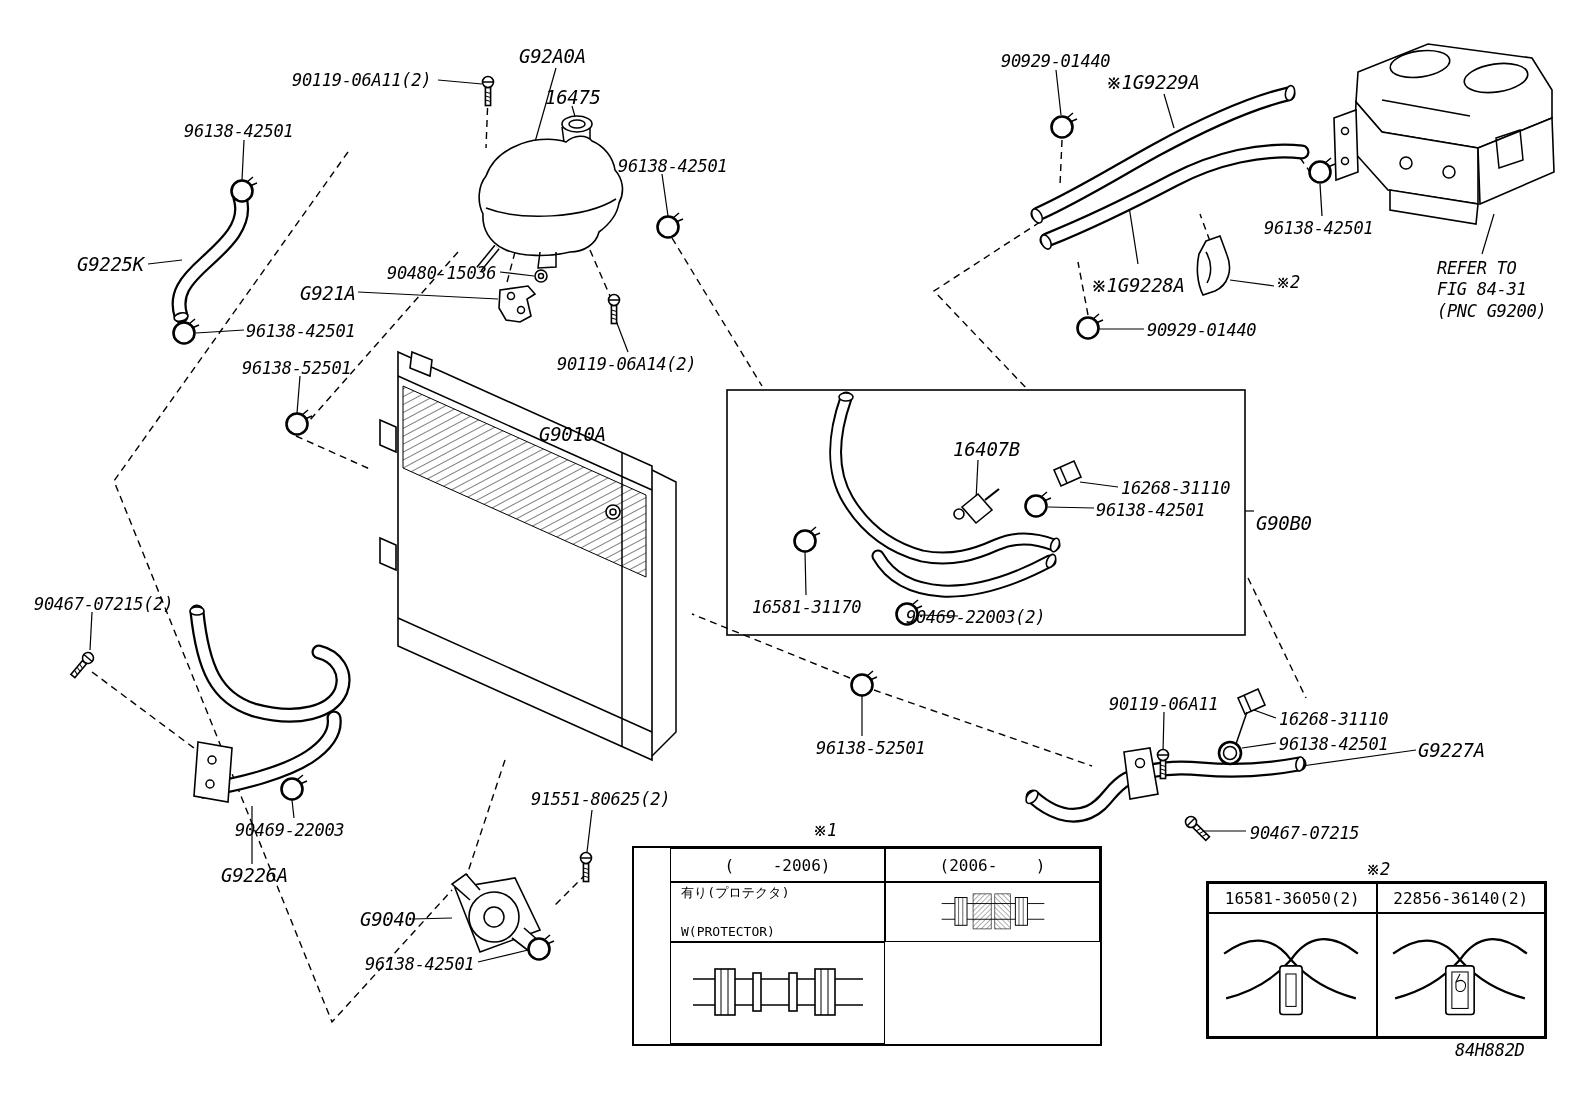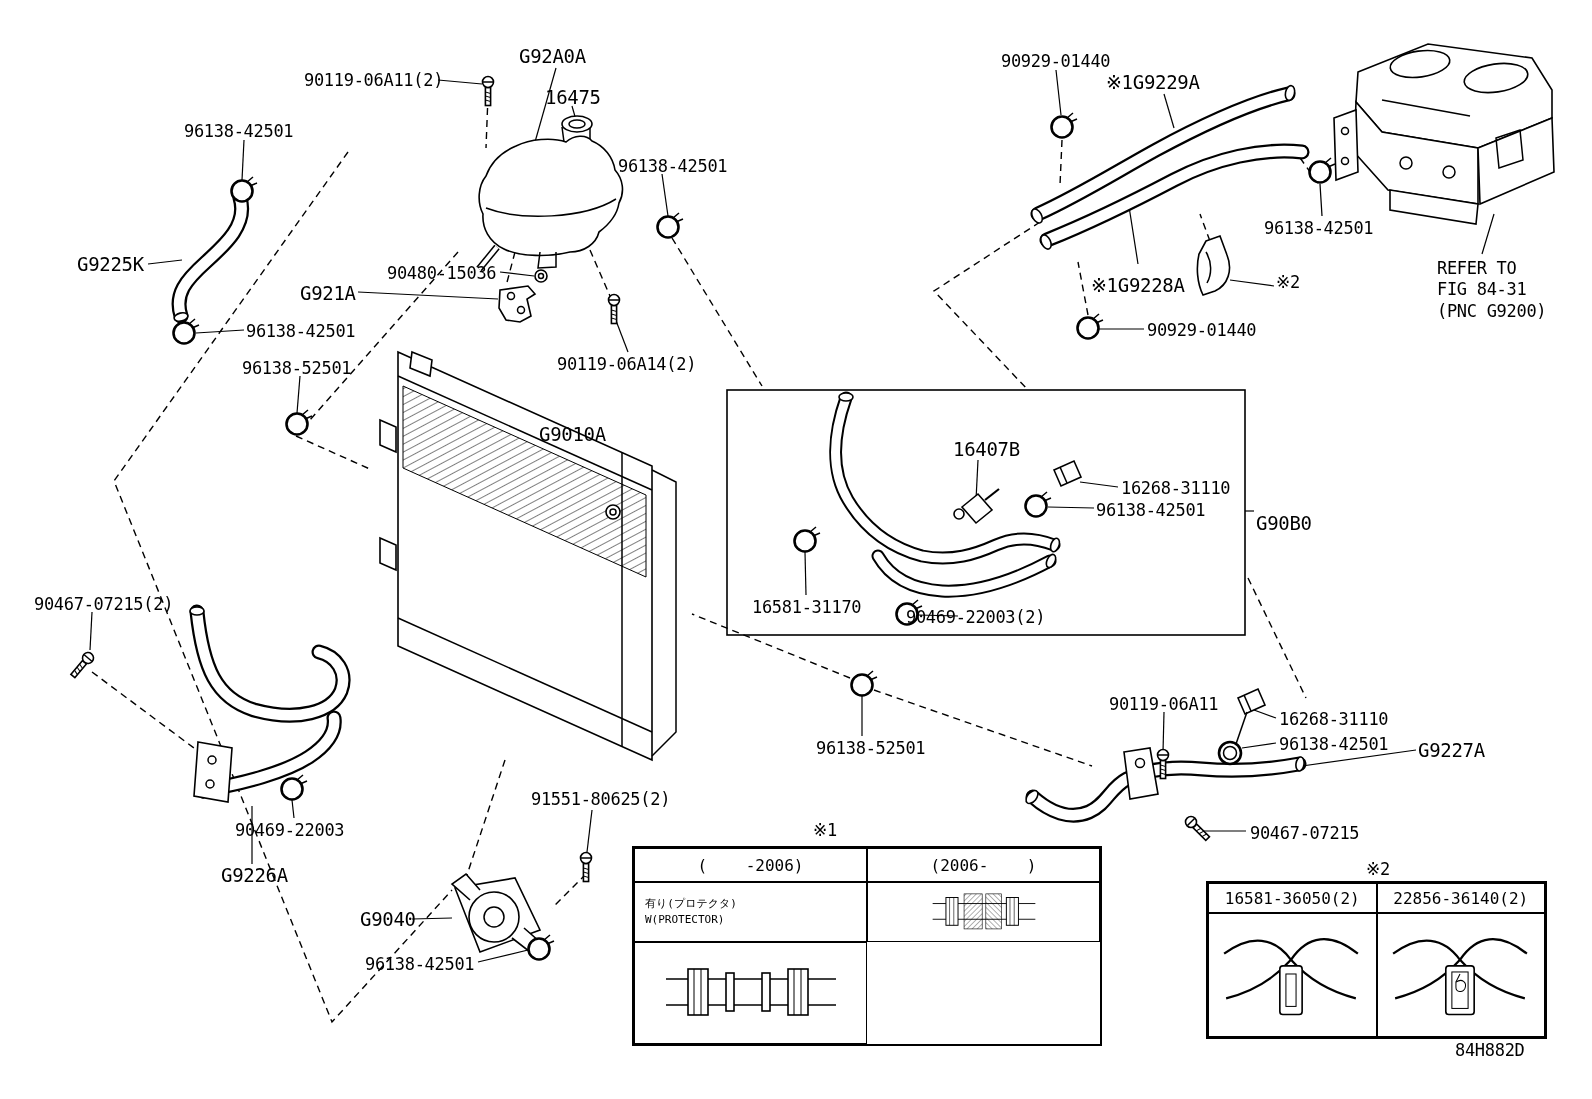--- a/index.html
+++ b/index.html
@@ -2,37 +2,37 @@
 <html><head>
 <meta charset="utf-8">
 <style>
   * { margin:0; padding:0; box-sizing:border-box; }
   html,body { background:#ffffff; }
   #stage {
     position:relative; width:1592px; height:1099px; background:#fff;
     font-family:"DejaVu Sans Mono","DejaVu Sans",monospace; color:#000; overflow:hidden;
   }
   svg.art { position:absolute; left:0; top:0; }
-  .lbl { position:absolute; font-size:17px; line-height:1.25; white-space:pre; letter-spacing:-0.3px; }
+  .lbl { position:absolute; font-size:17px; line-height:1.25; white-space:pre; letter-spacing:-0.3px;font-style:italic; }
   .lbl.big { font-size:19px; }
   .ln  { stroke:#000; stroke-width:1.5; fill:none; }
   .ln2 { stroke:#000; stroke-width:2.2; fill:none; }
   .lnt { stroke:#000; stroke-width:1; fill:none; }
   .fw  { fill:#fff; stroke:#000; stroke-width:1.6; }
   .tube-o { stroke:#000; stroke-width:15; fill:none; stroke-linecap:round; }
   .tube-i { stroke:#fff; stroke-width:10.5; fill:none; stroke-linecap:round; }
   .tube-o.thin { stroke-width:13; }
   .tube-i.thin { stroke-width:9; }
   .dash path { stroke:#000; stroke-width:1.4; stroke-dasharray:7 5; fill:none; }
   .ldr path  { stroke:#000; stroke-width:1.2; fill:none; }
   .clampc { fill:#fff; stroke:#000; stroke-width:2.6; }
   .tbl { position:absolute; display:grid; grid-template-columns:1fr 1fr; background:#fff; border:2px solid #000; }
   .cell { border:1px solid #000; display:flex; flex-direction:column; align-items:center; justify-content:center;
           font-size:16px; white-space:pre; }
-  .cell.txt { align-items:flex-start; justify-content:center; padding-left:10px; font-size:11px; line-height:1.5; }
+  .cell.txt { align-items:flex-start; justify-content:space-between; padding-left:10px; font-size:13px; line-height:1.5; }
 </style>
 </head>
 <body>
 
 <div id="stage">
 
   <svg class="art" width="1592" height="1099" viewBox="0 0 1592 1099">
     <defs>
       <pattern id="hatch" patternUnits="userSpaceOnUse" width="7" height="7" patternTransform="rotate(62)">
         <line x1="0" y1="0" x2="0" y2="7" stroke="#000" stroke-width="1"></line>
@@ -265,21 +265,21 @@
       <use href="#boltshape" transform="translate(488,82)"></use>
       <use href="#boltshape" transform="translate(614,300)"></use>
       <use href="#boltshape" transform="translate(88,658) rotate(40)"></use>
       <use href="#boltshape" transform="translate(586,858)"></use>
       <use href="#boltshape" transform="translate(1163,755)"></use>
       <use href="#boltshape" transform="translate(1191,822) rotate(-45)"></use>
     </g>
   </svg>
 
   <div class="lbl big" style="left:519px;top:45px">G92A0A</div>
-  <div class="lbl" style="left:304px;top:70px">90119-06A11(2)</div>
+  <div class="lbl" style="left:292px;top:70px">90119-06A11(2)</div>
   <div class="lbl big" style="left:545px;top:86px">16475</div>
   <div class="lbl" style="left:184px;top:121px">96138-42501</div>
   <div class="lbl" style="left:618px;top:156px">96138-42501</div>
   <div class="lbl big" style="left:77px;top:253px">G9225K</div>
   <div class="lbl" style="left:387px;top:263px">90480-15036</div>
   <div class="lbl big" style="left:300px;top:282px">G921A</div>
   <div class="lbl" style="left:246px;top:321px">96138-42501</div>
   <div class="lbl" style="left:242px;top:358px">96138-52501</div>
   <div class="lbl" style="left:557px;top:354px">90119-06A14(2)</div>
   <div class="lbl big" style="left:539px;top:423px">G9010A</div>
@@ -307,21 +307,21 @@
   <div class="lbl" style="left:235px;top:820px">90469-22003</div>
   <div class="lbl big" style="left:221px;top:864px">G9226A</div>
   <div class="lbl" style="left:531px;top:789px">91551-80625(2)</div>
   <div class="lbl big" style="left:360px;top:908px">G9040</div>
   <div class="lbl" style="left:365px;top:954px">96138-42501</div>
   <div class="lbl" style="left:1250px;top:823px">90467-07215</div>
   <div class="lbl" style="left:813px;top:820px">※1</div>
   <div class="lbl" style="left:1366px;top:859px">※2</div>
   <div class="lbl" style="left:1455px;top:1040px">84H882D</div>
 
-  <div class="tbl" style="left:632px;top:846px;width:470px;height:200px;grid-template-rows:34px 60px auto;">
+  <div class="tbl" style="left:632px;top:846px;width:470px;height:200px;grid-template-rows:34px 60px auto;padding-left:36px;">
     <div class="cell">(    -2006)</div>
     <div class="cell">(2006-    )</div>
     <div class="cell txt">
       <div>有り(プロテクタ)</div>
       <div>W(PROTECTOR)</div>
     </div>
     <div class="cell">
       <svg width="178" height="96" viewBox="0 0 178 96">
         <line x1="4" y1="34" x2="174" y2="34" class="ln"></line>
         <line x1="4" y1="60" x2="174" y2="60" class="ln"></line>

